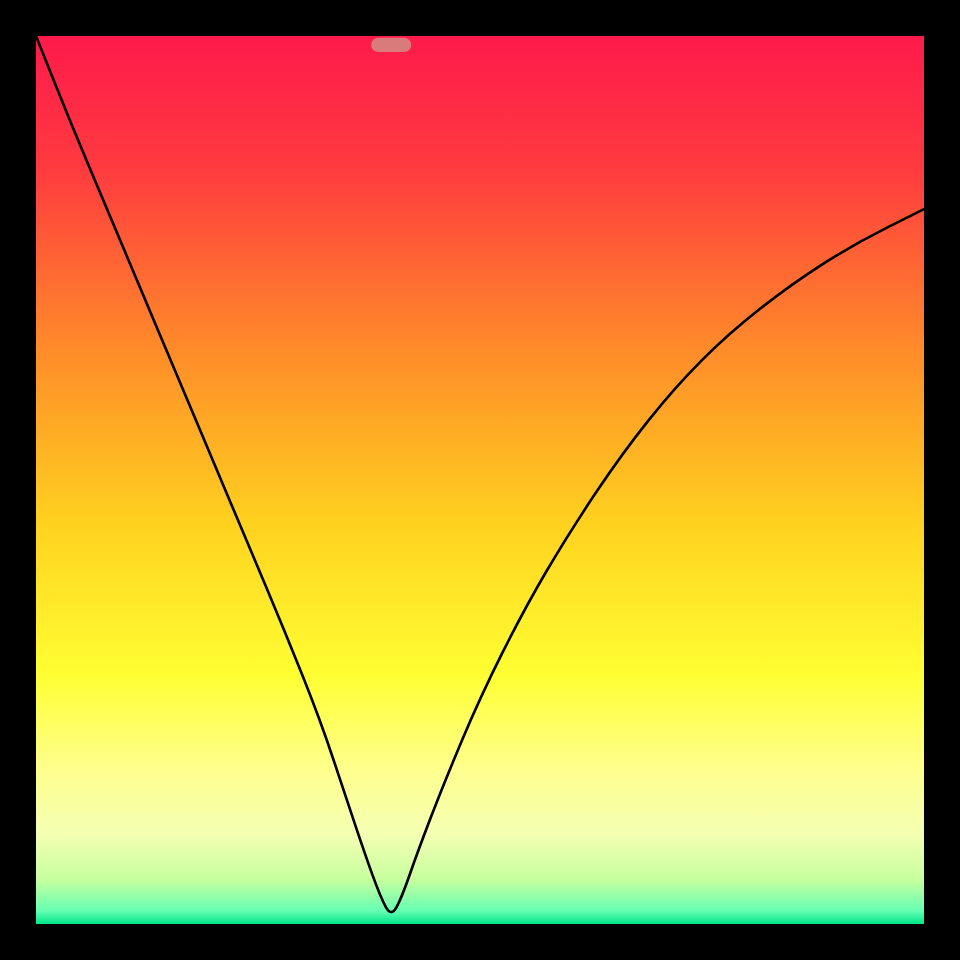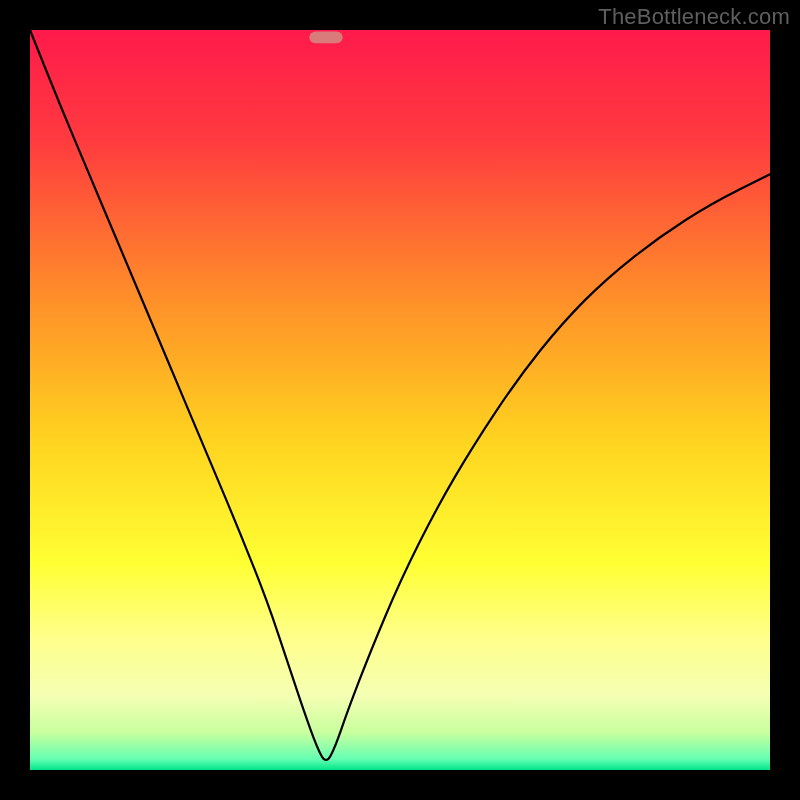--- a/index.html
+++ b/index.html
@@ -32,21 +32,20 @@
   svg {
     position: absolute;
     left: 0;
     top: 0;
   }
 </style>
 </head>
 <body>
 
 <div class="frame">
-  <div class="watermark">TheBottleneck.com</div>
 
   <svg width="800" height="800" viewBox="0 0 800 800">
     <defs>
       <linearGradient id="bg-grad" x1="0" y1="0" x2="0" y2="1">
       <stop offset="0%" stop-color="#ff1a4b"></stop>
           <stop offset="15%" stop-color="#ff3b3f"></stop>
           <stop offset="35%" stop-color="#ff8a2a"></stop>
           <stop offset="55.00000000000001%" stop-color="#ffd21f"></stop>
           <stop offset="72%" stop-color="#ffff33"></stop>
           <stop offset="82%" stop-color="#ffff8a"></stop>

